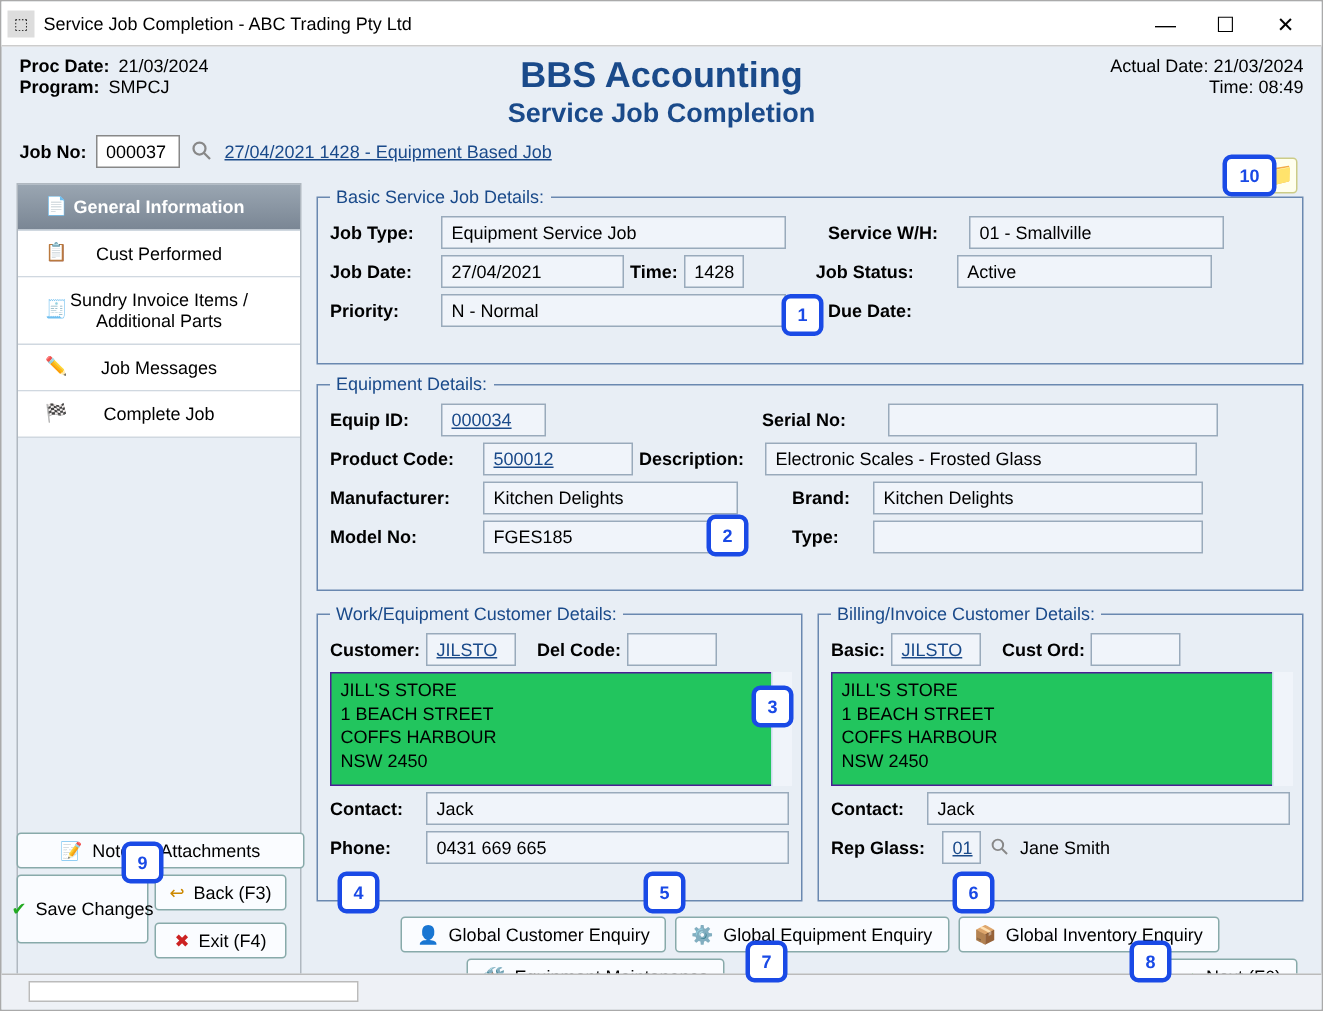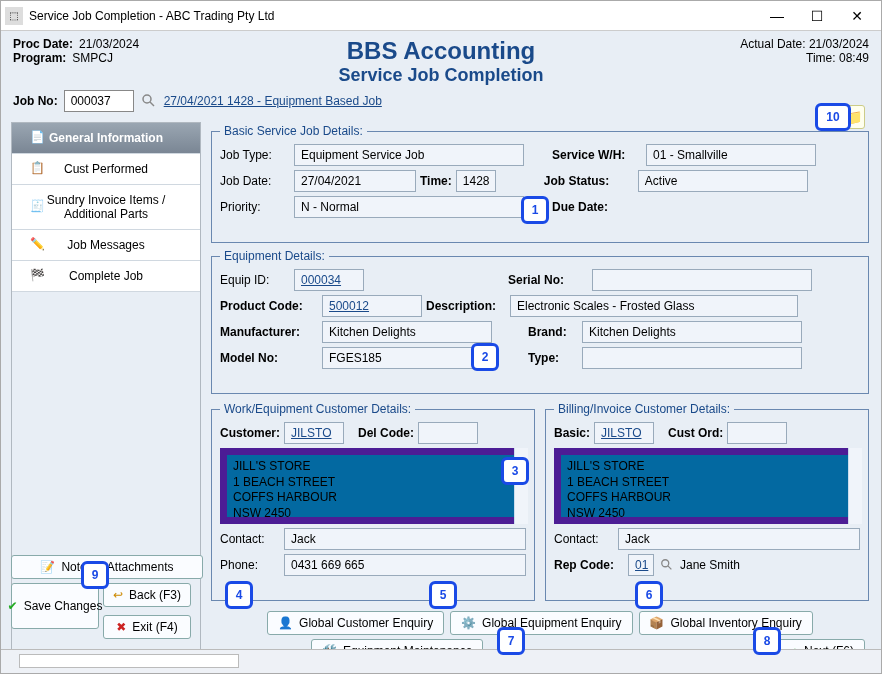--- a/index.html
+++ b/index.html
@@ -9,37 +9,37 @@
   .titlebar .app-icon { width: 18px; height: 18px; background: #ddd; margin-right: 6px; display:flex;align-items:center;justify-content:center;font-size:10px;}
   .titlebar .title { font-size: 12px; flex: 1; }
   .titlebar .win-btn { width: 40px; height: 28px; display: flex; align-items: center; justify-content: center; font-size: 14px; }
   .header-row { display: flex; padding: 4px 12px; font-size: 12px; align-items: center; }
   .header-row .lbl { font-weight: bold; margin-right: 6px; }
   .header-row .val { margin-right: 24px; }
   .app-title { text-align: center; color: #1a4a8a; font-weight: bold; }
   .app-title .t1 { font-size: 24px; }
   .app-title .t2 { font-size: 18px; }
   .jobno-row { display: flex; align-items: center; padding: 4px 12px 10px 12px; font-size: 12px; gap: 6px; }
-  .job-input { background: #fff; border: 1px solid #888; padding: 2px 6px; width: 70px; height: 22px; font-size: 12px; }
+  .job-input { background: #fff; border: 1px solid #888; padding: 2px 6px; width: 56px; height: 22px; font-size: 12px; }
   .search-glass { width: 18px; height: 18px; display:inline-flex;align-items:center;justify-content:center; }
   .link { color: #1a4a8a; text-decoration: underline; cursor: pointer; }
   .main { display: flex; padding: 0 10px 10px 10px; gap: 8px; }
   .sidebar { width: 190px; background: #e8eef5; border: 1px solid #b0b8c0; }
   .side-item { display: flex; align-items: center; gap: 8px; padding: 8px; font-size: 12px; border-bottom: 1px solid #d0d8e0; background: #fff; cursor: pointer; text-align:center; justify-content:center; }
   .side-item.active { background: linear-gradient(#9aa6b2, #7a8694); color: #fff; font-weight: bold; }
   .side-item .sicon { width: 16px; height: 16px; position:absolute; left:18px; }
   .side-item { position:relative; }
   .content { flex: 1; background: #e8eef5; font-size: 12px; }
   fieldset { border: 1px solid #6a88b0; margin: 2px 2px 6px 2px; padding: 6px 8px 20px 8px; }
   legend { color: #1a4a8a; font-size: 12px; padding: 0 4px; }
   .row { display: flex; align-items: center; gap: 4px; margin-bottom: 4px; }
-  .lab { width: 70px; font-weight: normal; }
+  .lab { width: 70px; font-weight: bold; }
   .lab2 { font-weight: bold; }
   .inp { background: #f0f4fa; border: 1px solid #9ab; padding: 2px 6px; height: 22px; font-size: 12px; display:flex;align-items:center; }
-  .addr-box { background: #0369a1; border: 7px solid #4c1d95; padding: 4px 6px; height: 76px; font-size: 12px; line-height: 1.3; white-space: pre-line; overflow-y:auto; }
+  .addr-box { background: #22c55e; border: 1px solid #4c1d95; padding: 4px 6px; height: 76px; font-size: 12px; line-height: 1.3; white-space: pre-line; overflow-y:auto; }
   .two-cols { display: flex; gap: 6px; }
   .col { flex: 1; }
   .bottom-buttons { display: flex; gap: 6px; align-items: center; padding: 4px 2px; flex-wrap: wrap; justify-content:center; }
   .btn { background: #fafcff; border: 1px solid #8aa; border-radius: 3px; padding: 4px 10px; font-size: 12px; display:inline-flex;align-items:center;gap:6px; cursor:pointer; white-space:nowrap; }
   .left-bottom { position: absolute; left: 10px; bottom: 30px; width: 192px; }
   .left-bottom .btn { width: 100%; justify-content:center; margin-bottom:4px; }
   .left-bottom .btn-half { width: 88px; display:inline-flex; justify-content:center; }
   .corner-icon { position: absolute; right: 16px; top: 104px; width: 24px; height: 24px; display:flex;align-items:center;justify-content:center; background:#ffe; border:1px solid #cc8; border-radius:3px;}
   .callout { position: absolute; border: 3px solid #1a4ae6; border-radius: 6px; color: #1a4ae6; font-weight: bold; font-size: 12px; display:flex;align-items:center;justify-content:center; background: rgba(255,255,255,0); pointer-events:none;}
   .callout.num { width: 28px; height: 28px; background:#fff; }
@@ -223,21 +223,21 @@
 1 BEACH STREET
 COFFS HARBOUR
 NSW 2450</div>
             <div class="scrollbar-stub"></div>
           </div>
           <div class="row" style="margin-top:4px;">
             <span class="lab" style="width:60px;">Contact:</span>
             <div class="inp" style="flex:1;">Jack</div>
           </div>
           <div class="row">
-            <span class="lab2" style="width:70px;">Rep Code:</span>
+            <span class="lab2" style="width:70px;">Rep Glass:</span>
             <div class="inp" style="width:26px;">
                 <span class="link">01</span>
               </div>
             <span class="search-glass">
               <svg width="14" height="14" viewBox="0 0 16 16">
                   <circle cx="6" cy="6" r="4" stroke="#888" stroke-width="1.5" fill="none"></circle>
                   <line x1="9" y1="9" x2="13" y2="13" stroke="#888" stroke-width="1.5"></line>
                 </svg>
             </span>
             <span>Jane Smith</span>

